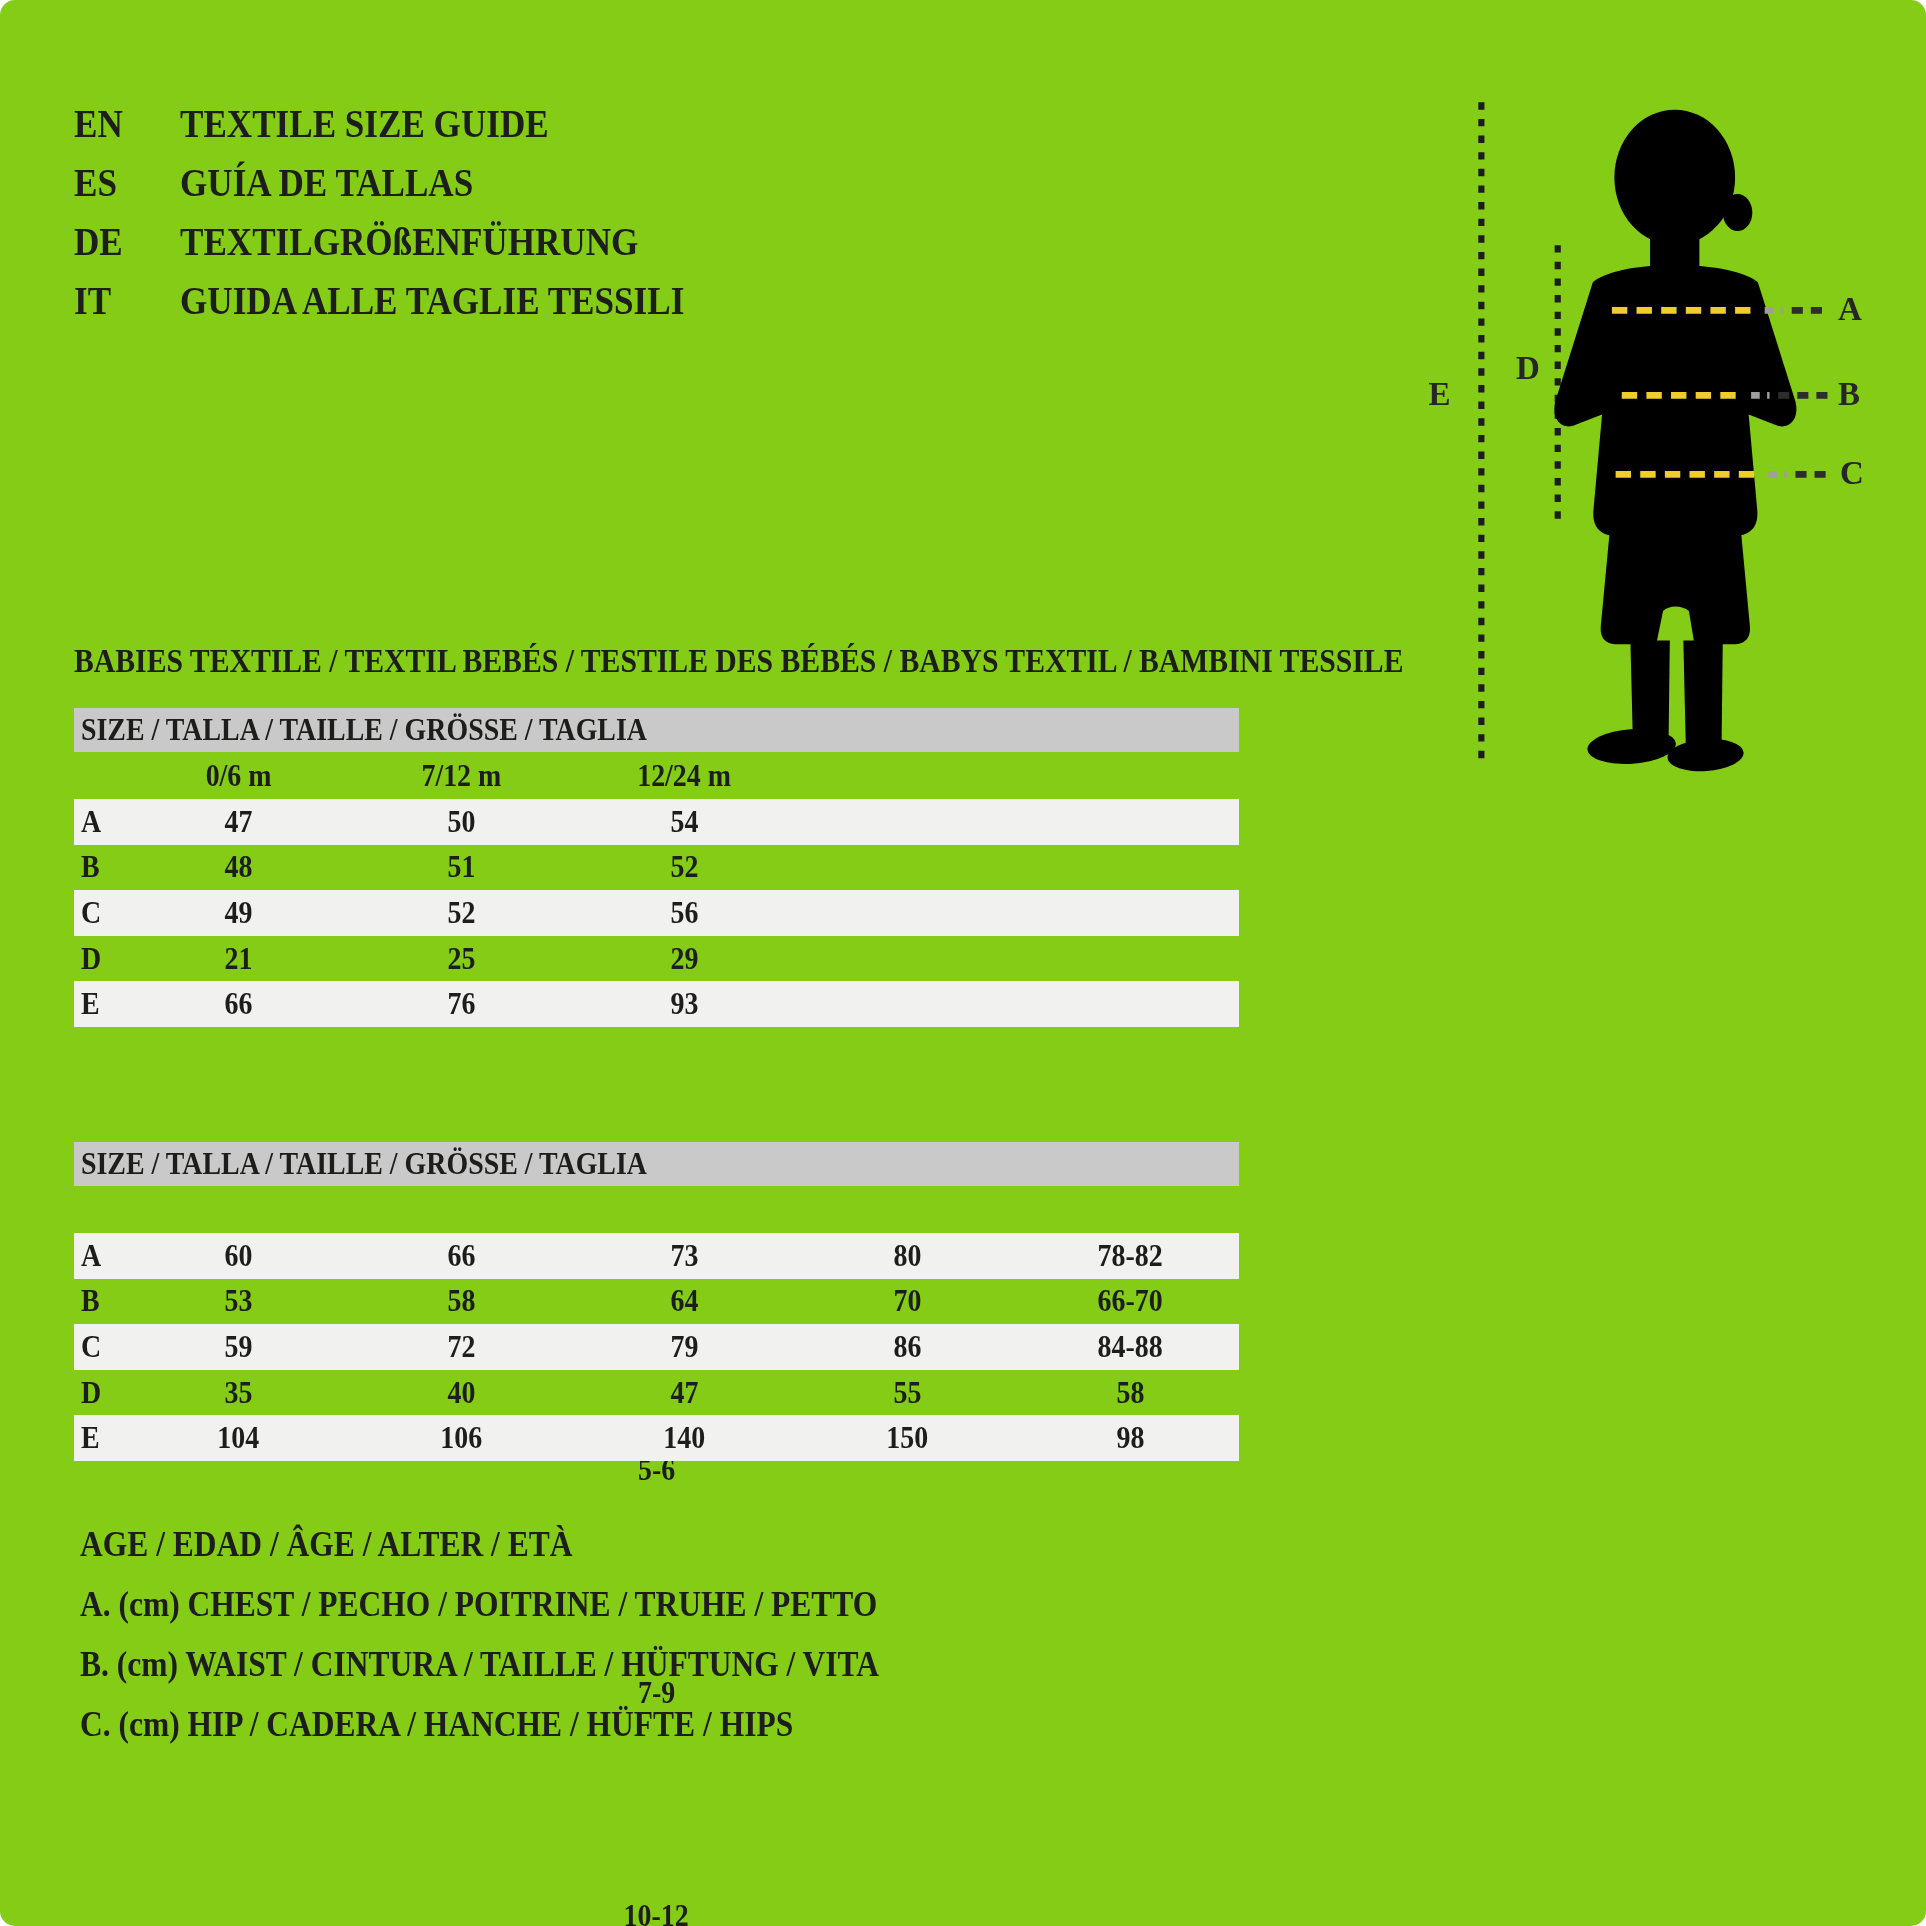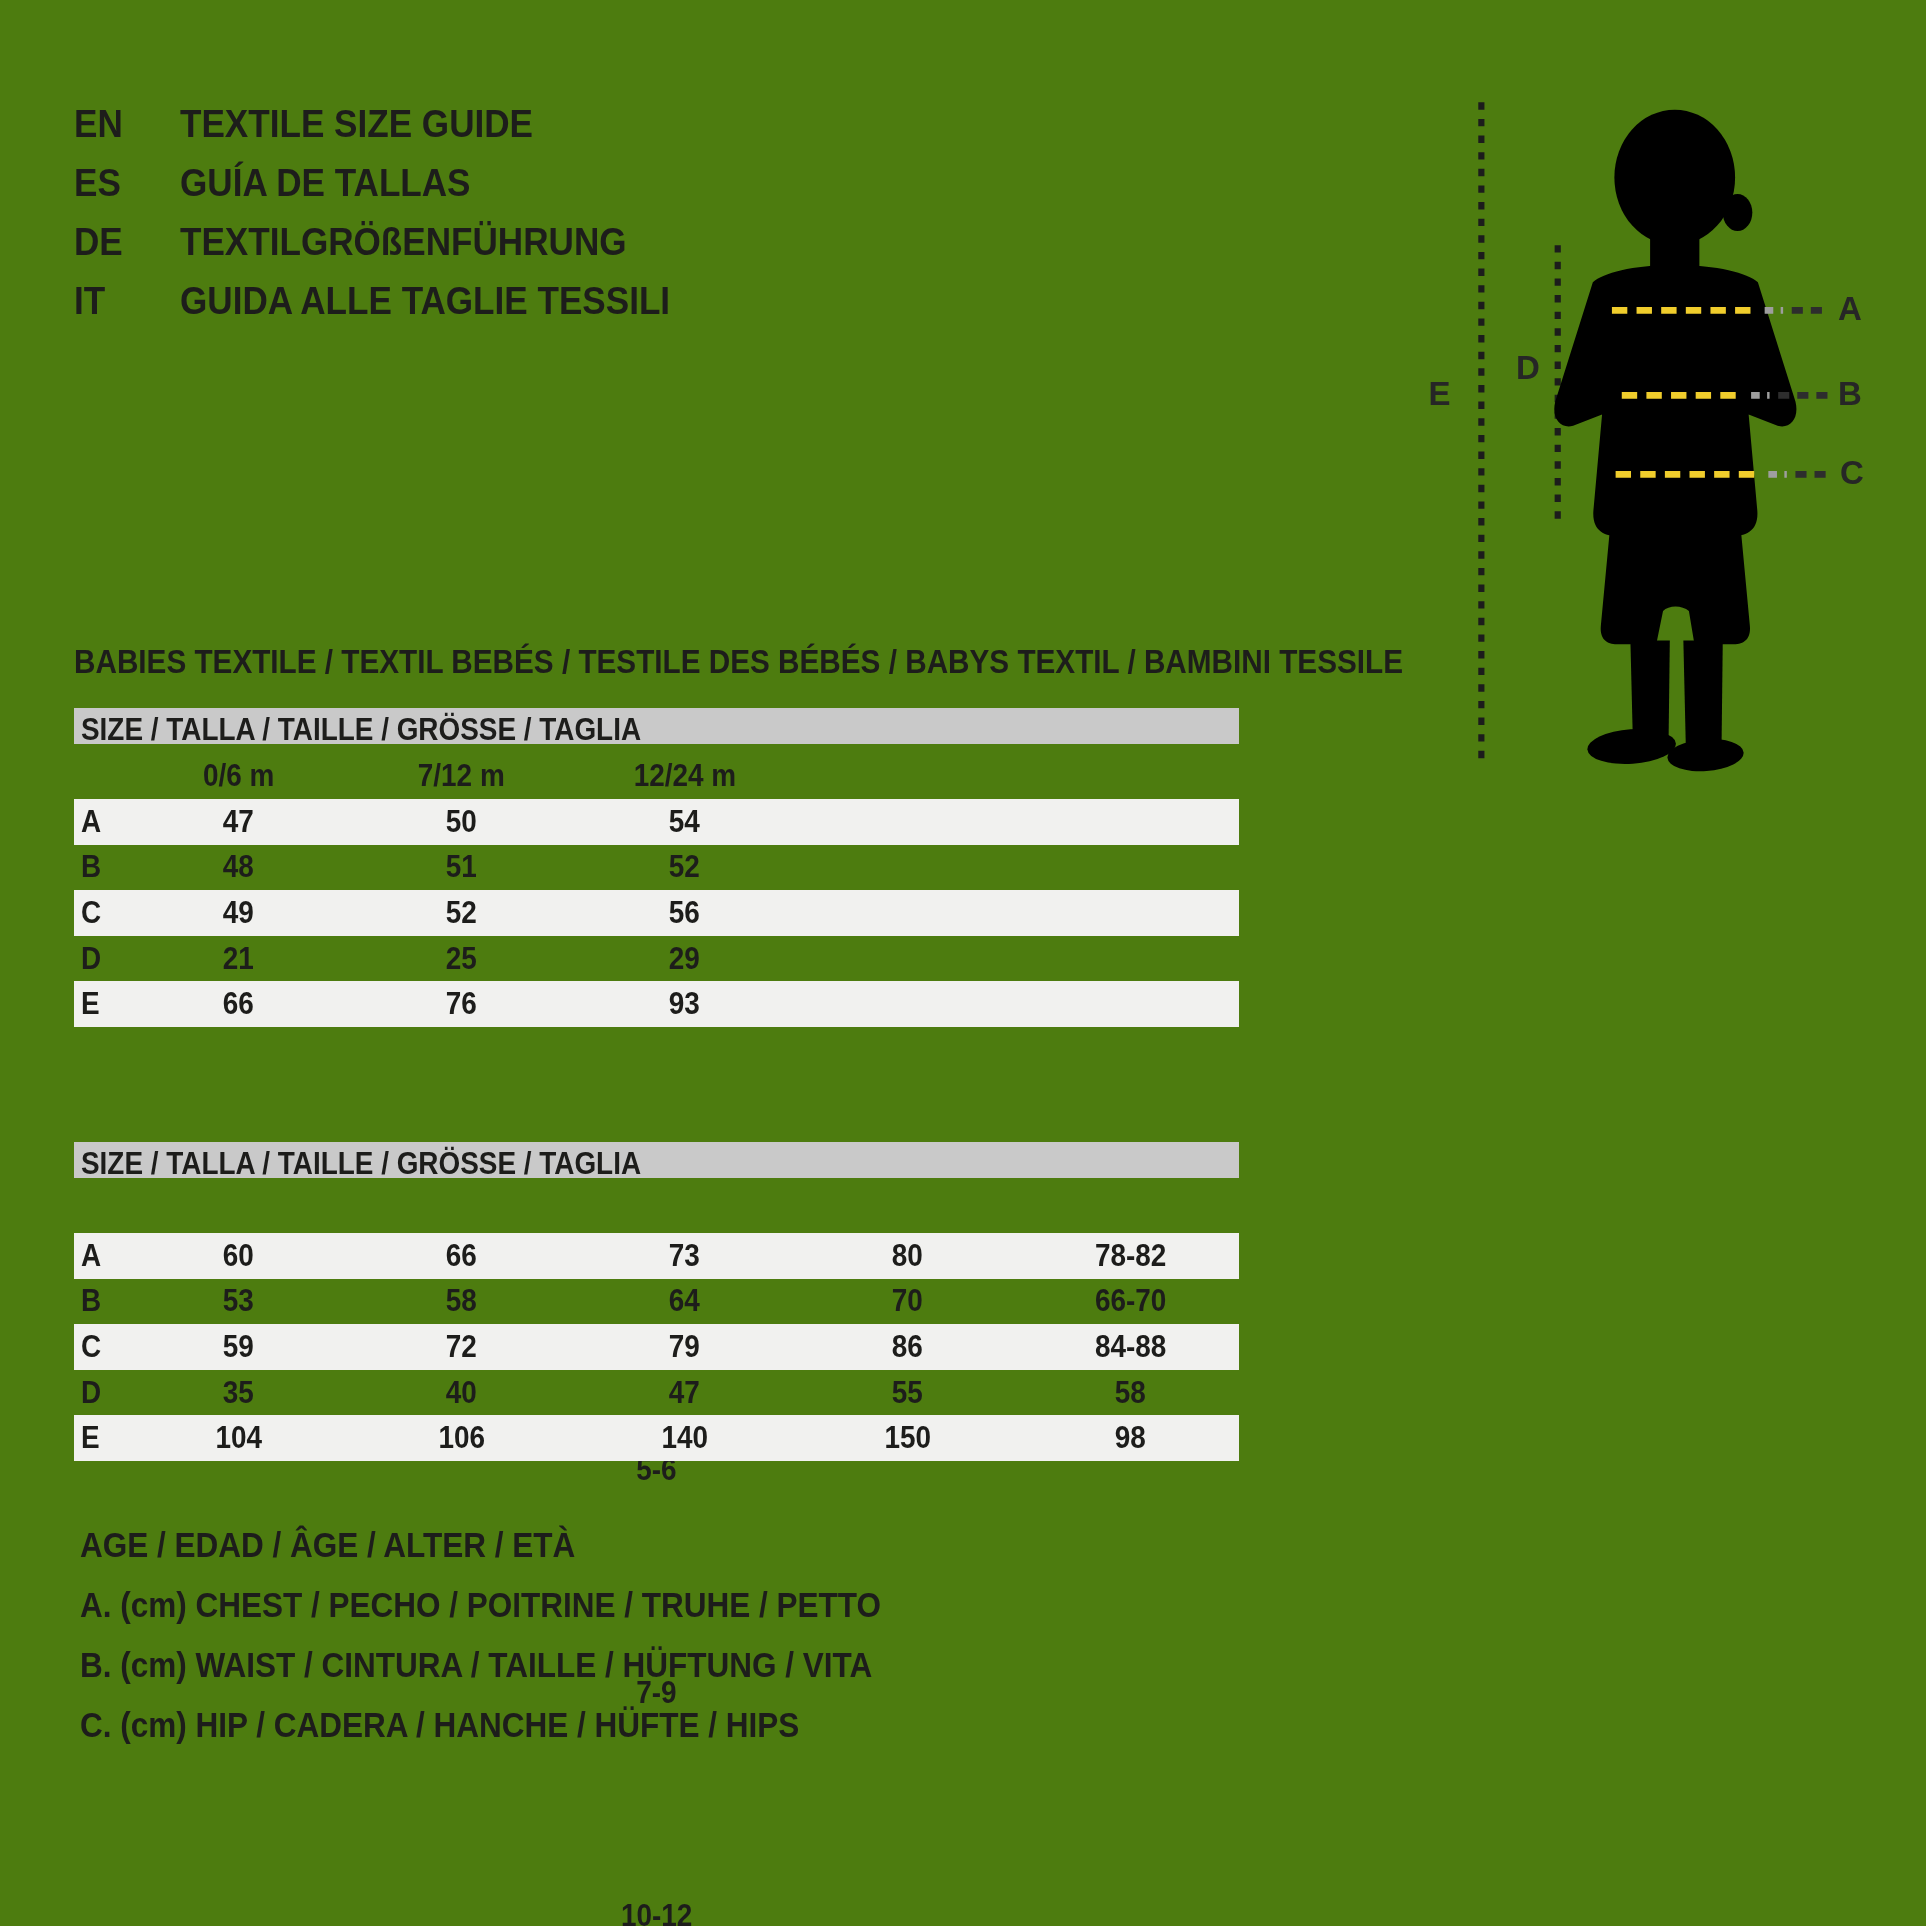--- a/index.html
+++ b/index.html
@@ -1,20 +1,21 @@
 <!DOCTYPE html>
 <html style="font-size:10px"><head>
 <meta charset="utf-8">
 <style>
   html,body { margin:0; padding:0; background:#ffffff; }
   .canvas {
     position:relative; width:1926px; height:1926px;
-    background:#4d7c0f; overflow:hidden;
-    font-family:Liberation Sans, sans-serif;
+    background:#84cc16; overflow:hidden;
+    font-family:Liberation Serif, serif;
     color:#1d1d1b;
+    border-radius:15px;
   }
   .cx  { display:inline-block; transform:scaleX(0.9); transform-origin:0 50%; white-space:nowrap; }
   .cxc { display:inline-block; transform:scaleX(0.9); transform-origin:50% 50%; white-space:nowrap; }
 
   
   .langs { position:absolute; left:74px; top:94px; }
   .lang-row { height:59px; line-height:59px; font-size:39px; font-weight:700; display:flex; }
   .lang-code { width:106px; flex:0 0 auto; }
 
   
@@ -22,21 +23,21 @@
   .figure svg { position:absolute; left:0; top:0; width:521px; height:715px; }
   .fig-label {
     position:absolute; transform:translateY(-52%);
     font-size:33px; font-weight:700; color:#262626;
   }
 
   
   .tsection { position:absolute; left:74px; width:1165px; }
   .section-title { position:absolute; left:0; top:0; font-size:33px; font-weight:700; }
   .size-header {
-    position:absolute; left:0; width:1165px; height:36px; line-height:44px;
+    position:absolute; left:0; width:1165px; height:44px; line-height:44px;
     background:#c9c9c9; padding-left:7.4px; box-sizing:border-box;
     font-size:31px; font-weight:700;
   }
   .trow { position:absolute; left:0; width:1165px; display:flex; font-weight:700; }
   .colrow { height:38px; line-height:46px; font-size:31px; }
   .datarow { height:46px; line-height:46px; font-size:31px; }
   .striped { background:#f1f1ef; }
   .tlabel { flex:0 0 53px; padding-left:7.4px; box-sizing:border-box; }
   .tspacer { flex:0 0 53px; }
   .tval { flex:0 0 223px; text-align:center; }

